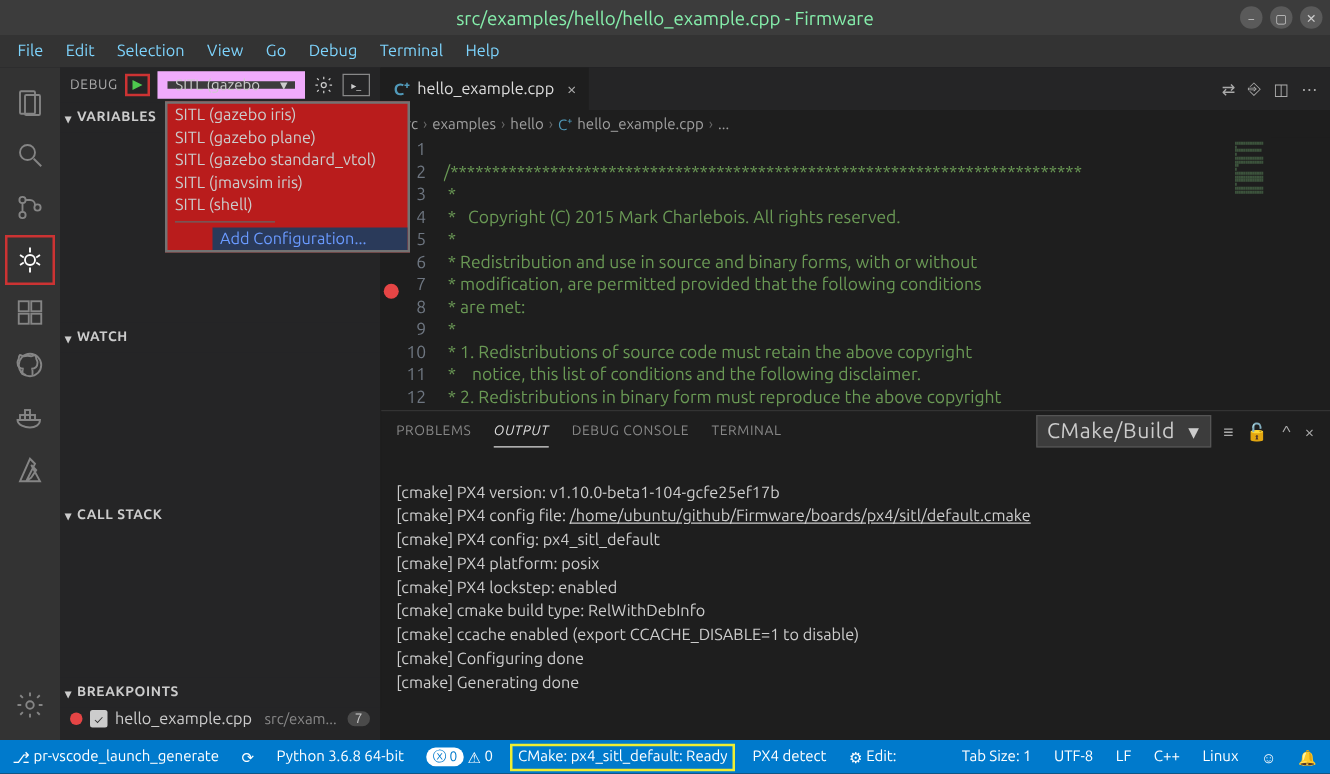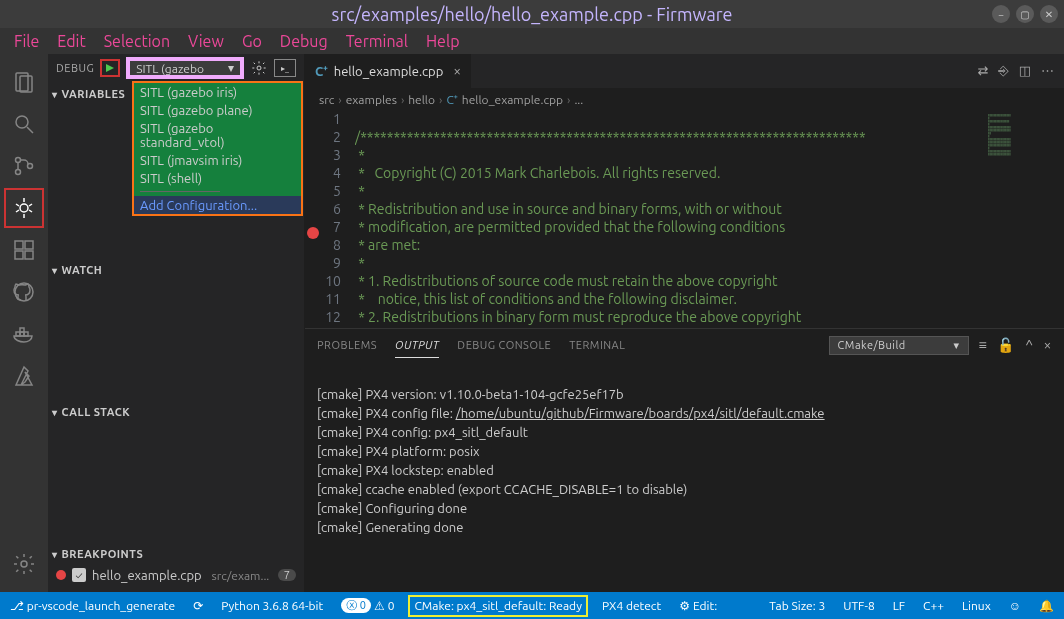--- a/index.html
+++ b/index.html
@@ -1,51 +1,51 @@
 <!DOCTYPE html>
 <html><head>
 <meta charset="utf-8">
 <style>
 * { margin:0; padding:0; box-sizing:border-box; font-family:"Ubuntu","Segoe UI",sans-serif; }
 body { width:1064px; height:619px; background:#2b2b2b; overflow:hidden; font-size:13px; color:#ccc; }
 
 
 .titlebar { height:28px; background:#3c3c3c; display:flex; align-items:center; justify-content:center; position:relative; }
-.titlebar .title { color:#c4b5fd; font-size:18px; }
+.titlebar .title { color:#86efac; font-size:15px; }
 .win-controls { position:absolute; right:6px; display:flex; gap:6px; }
 .win-btn { width:18px; height:18px; border-radius:9px; background:#5a5a5a; display:flex; align-items:center; justify-content:center; font-size:10px; color:#ccc; cursor:pointer; }
 
 
 .menubar { height:26px; background:#333333; display:flex; align-items:center; padding:0 6px; gap:2px; }
-.menu-item { padding:3px 8px; color:#ec4899; cursor:pointer; font-size:16px;text-align:right; }
+.menu-item { padding:3px 8px; color:#7dd3fc; cursor:pointer; font-size:13px;text-align:right; }
 
 
 .main { display:flex; height:538px; background:#252526; }
 
 
 .activity-bar { width:48px; background:#333333; display:flex; flex-direction:column; align-items:center; padding-top:8px; }
 .activity-icon { width:40px; height:40px; display:flex; align-items:center; justify-content:center; color:#858585; cursor:pointer; margin-bottom:2px; }
 .activity-icon svg { width:24px; height:24px; stroke:currentColor; fill:none; stroke-width:1.5; }
 .activity-icon.red-box { border:2px solid #cc3333; color:#fff; }
 .activity-bar .bottom { margin-top:auto; margin-bottom:8px; }
 
 
 .sidebar { width:257px; background:#252526; display:flex; flex-direction:column; border-right:1px solid #1e1e1e; }
 .debug-header { height:28px; display:flex; align-items:center; padding:0 8px; gap:6px; position:relative; }
 .debug-label { color:#aaa; font-size:11px; letter-spacing:0.5px; }
 .play-btn { width:20px; height:18px; border:2px solid #cc3333; display:flex; align-items:center; justify-content:center; cursor:pointer; }
 .play-btn svg { width:10px; height:10px; fill:#4ec94e; }
-.config-select { flex:1; background:#3c3c3c; border:4px solid #f0abfc; height:22px; display:flex; align-items:center; padding:0 6px; color:#ccc; font-size:12px; cursor:pointer; position:relative; }
+.config-select { flex:1; background:#3c3c3c; border:8px solid #f0abfc; height:22px; display:flex; align-items:center; padding:0 6px; color:#ccc; font-size:12px; cursor:pointer; position:relative; }
 .gear-box { width:18px; height:18px; color:#ccc; display:flex; align-items:center; justify-content:center; cursor:pointer; }
 .term-box { width:22px; height:18px; border:1px solid #888; display:flex; align-items:center; justify-content:center; cursor:pointer; font-size:8px; color:#ccc; }
 
-.dropdown-pop { position:absolute; left:132px; top:81px; width:171px; background:#15803d; border:2px solid #f97316; z-index:100; }
+.dropdown-pop { position:absolute; left:132px; top:81px; width:196px; background:#b91c1c; border:2px solid #737373; z-index:100; }
 .dropdown-item { padding:2px 6px; color:#ccc; font-size:13px; cursor:pointer; }
 .dropdown-div { height:1px; background:#666; margin:4px 20px 4px 6px; width:80px; }
-.dropdown-add { color:#6a9aff; background:#2a3a5a; }
+.dropdown-add { color:#6a9aff; background:#2a3a5a;margin-left:36px; }
 
 .section-header { height:24px; display:flex; align-items:center; padding:0 4px; background:#252526; color:#ccc; font-size:11px; font-weight:600; letter-spacing:0.5px; cursor:pointer; gap:4px; }
 .section-header .chev { font-size:10px; color:#ccc; }
 .section-body { flex:0 0 auto; }
 .section-body.var { height:152px; }
 .section-body.watch { height:118px; }
 .section-body.call { height:118px; }
 
 .bp-row { display:flex; align-items:center; padding:2px 8px; gap:6px; color:#ccc; font-size:13px; }
 .bp-dot { width:10px; height:10px; border-radius:5px; background:#e54545; }
@@ -73,21 +73,21 @@
 .code-lines { flex:1; color:#6a9955; overflow:hidden; white-space:pre; }
 .code-lines .line { height:18px; }
 .minimap { width:80px; background:#1e1e1e; opacity:0.7; font-size:2px; line-height:3px; color:#4a6a4a; padding:4px; overflow:hidden; }
 
 
 .panel { height:238px; background:#1e1e1e; border-top:1px solid #333; display:flex; flex-direction:column; }
 .panel-tabs { height:32px; display:flex; align-items:center; padding:0 12px; gap:18px; font-size:11px; color:#888; letter-spacing:0.5px; }
 .panel-tab { cursor:pointer; padding:6px 0; }
 .panel-tab.active { color:#ddd; border-bottom:1px solid #ddd;font-style:italic; }
 .panel-right { margin-left:auto; display:flex; align-items:center; gap:10px; }
-.panel-select { background:#3c3c3c; border:1px solid #555; padding:2px 8px; color:#ccc; font-size:11px; width:140px; display:flex; justify-content:space-between; cursor:pointer; }
+.panel-select { background:#3c3c3c; border:1px solid #555; padding:2px 8px; color:#ccc; font-size:17px; width:140px; display:flex; justify-content:space-between; cursor:pointer; }
 .panel-icon { color:#aaa; cursor:pointer; font-size:14px; }
 .panel-body { flex:1; padding:4px 12px; font-family:"Consolas","Monaco",monospace; font-size:13px; color:#ccc; line-height:19px; overflow:hidden;margin-top:20px; }
 .panel-body .u { text-decoration:underline; }
 
 
 .statusbar { height:27px; background:#007acc; display:flex; align-items:center; padding:0 6px; color:#fff; font-size:12px; gap:10px; }
 .status-item { display:flex; align-items:center; gap:3px; cursor:pointer; padding:0 4px; height:22px; }
 .status-item.boxed { border:2px solid #eeee33; }
 .status-right { margin-left:auto; display:flex; gap:10px; }
 .err-badge { background:#fff; color:#007acc; border-radius:8px; padding:0 5px; font-size:11px; }
@@ -307,20 +307,21 @@
           <span class="panel-icon">^</span>
           <span class="panel-icon">×</span>
         </div>
       </div>
       <div class="panel-body" id="panel-body">
           <div>[cmake] PX4 version: v1.10.0-beta1-104-gcfe25ef17b</div>
           <div>[cmake] PX4 config file: <span class="u">/home/ubuntu/github/Firmware/boards/px4/sitl/default.cmake</span></div>
           <div>[cmake] PX4 config: px4_sitl_default</div>
           <div>[cmake] PX4 platform: posix</div>
           <div>[cmake] PX4 lockstep: enabled</div>
+          <div>[cmake] cmake build type: RelWithDebInfo</div>
           <div>[cmake] ccache enabled (export CCACHE_DISABLE=1 to disable)</div>
           <div>[cmake] Configuring done</div>
           <div>[cmake] Generating done</div>
         </div>
     </div>
   </div>
 </div>
 
 <div class="statusbar">
   <div class="status-item">
@@ -336,21 +337,21 @@
       <span>⚠</span>
       <span>0</span>
     </div>
   <div class="status-item boxed">CMake: px4_sitl_default: Ready</div>
   <div class="status-item">PX4 detect</div>
   <div class="status-item">
       <span>⚙</span>
       <span>Edit:</span>
     </div>
   <div class="status-right">
-    <div class="status-item">Tab Size: 3</div>
+    <div class="status-item">Tab Size: 1</div>
     <div class="status-item">UTF-8</div>
     <div class="status-item">LF</div>
     <div class="status-item">C++</div>
     <div class="status-item">Linux</div>
     <div class="status-item">☺</div>
     <div class="status-item">🔔</div>
   </div>
 </div>
 
 </body></html>

